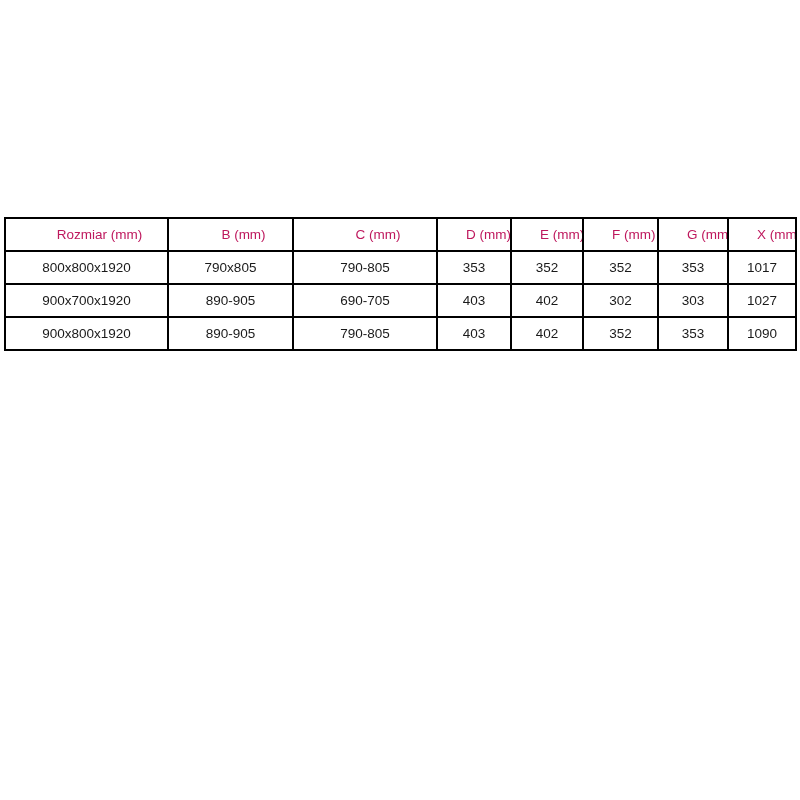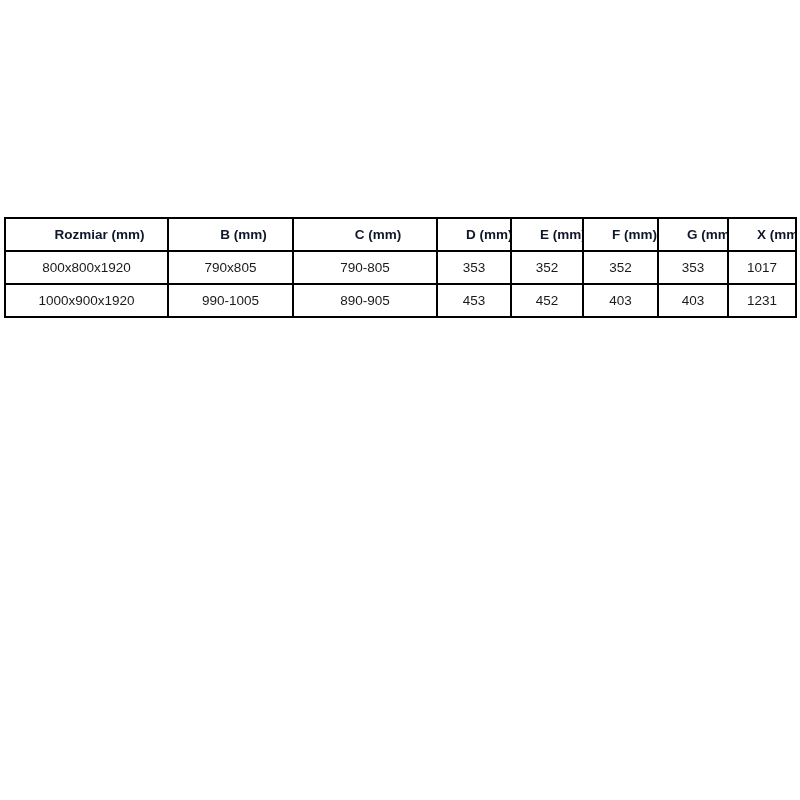--- a/index.html
+++ b/index.html
@@ -32,22 +32,22 @@
     text-align: center;
     vertical-align: middle;
     height: 31px;
     padding: 0 2px;
     font-size: 13.5px;
     color: #1a1a1a;
     white-space: nowrap;
     overflow: hidden;
   }
   table.spec-table th {
-    font-weight: bold;
-    color: #0f172a;
+    font-weight: normal;
+    color: #be185d;
     padding-left: 28px;
   }
 </style>
 </head>
 <body>
 
 <div class="page">
   <table class="spec-table">
     <colgroup>
         <col style="width: 163px;">
@@ -76,24 +76,34 @@
           <td>800x800x1920</td>
           <td>790x805</td>
           <td>790-805</td>
           <td>353</td>
           <td>352</td>
           <td>352</td>
           <td>353</td>
           <td>1017</td>
         </tr>
         <tr>
-          <td>1000x900x1920</td>
-          <td>990-1005</td>
+          <td>900x700x1920</td>
           <td>890-905</td>
-          <td>453</td>
-          <td>452</td>
+          <td>690-705</td>
           <td>403</td>
+          <td>402</td>
+          <td>302</td>
+          <td>303</td>
+          <td>1027</td>
+        </tr>
+        <tr>
+          <td>900x800x1920</td>
+          <td>890-905</td>
+          <td>790-805</td>
           <td>403</td>
-          <td>1231</td>
+          <td>402</td>
+          <td>352</td>
+          <td>353</td>
+          <td>1090</td>
         </tr>
       </tbody>
   </table>
 </div>
 
 </body></html>

